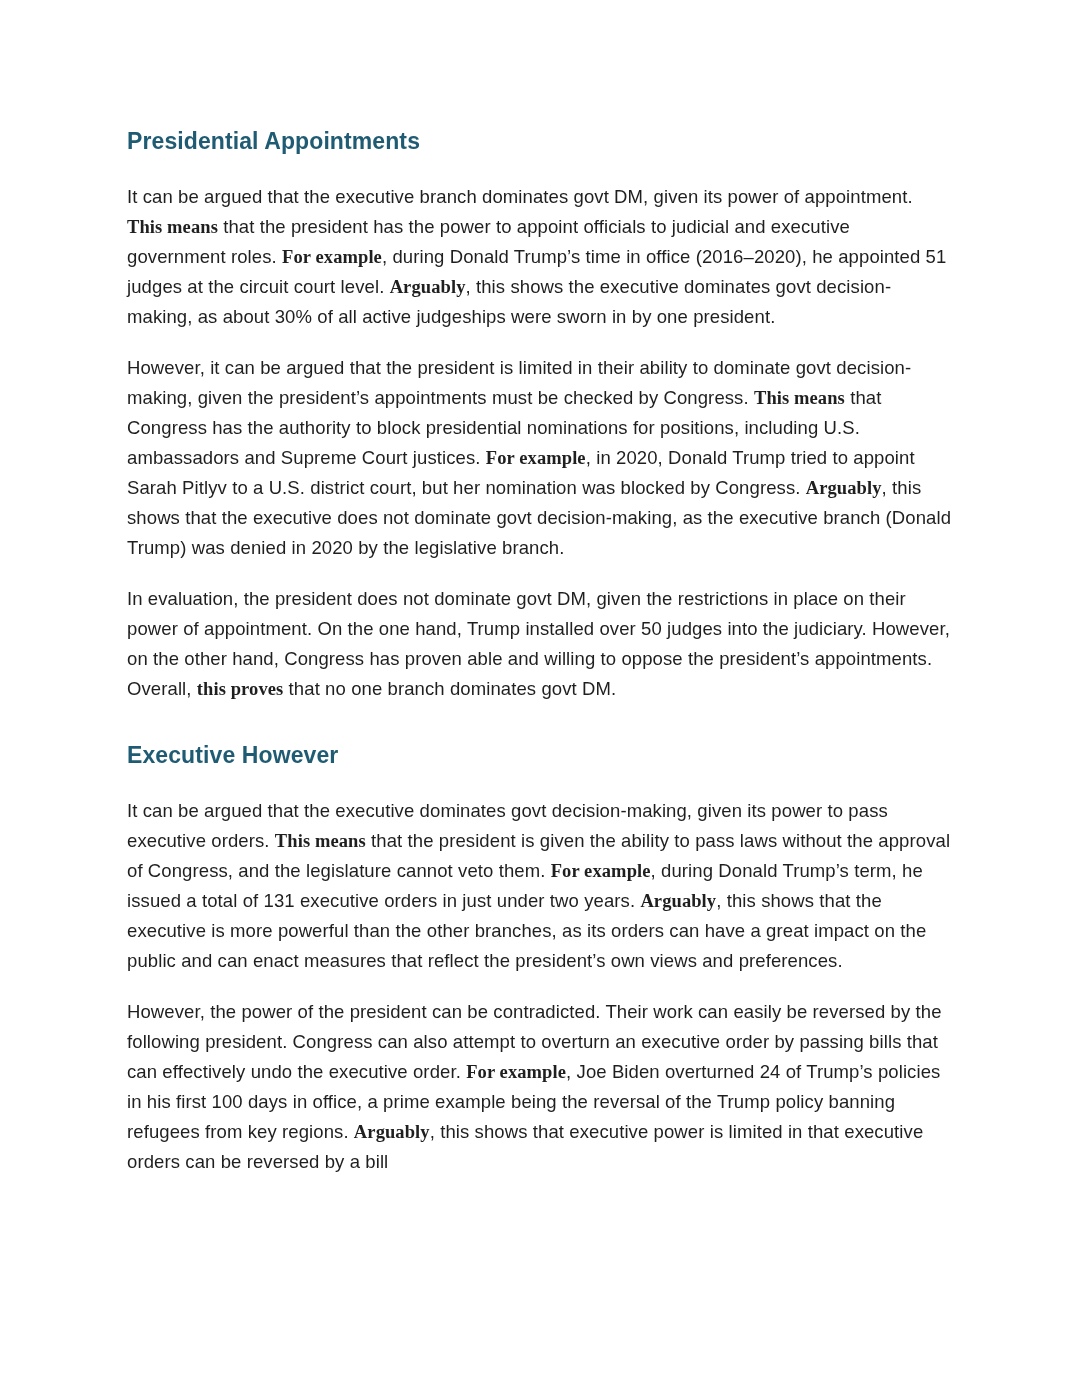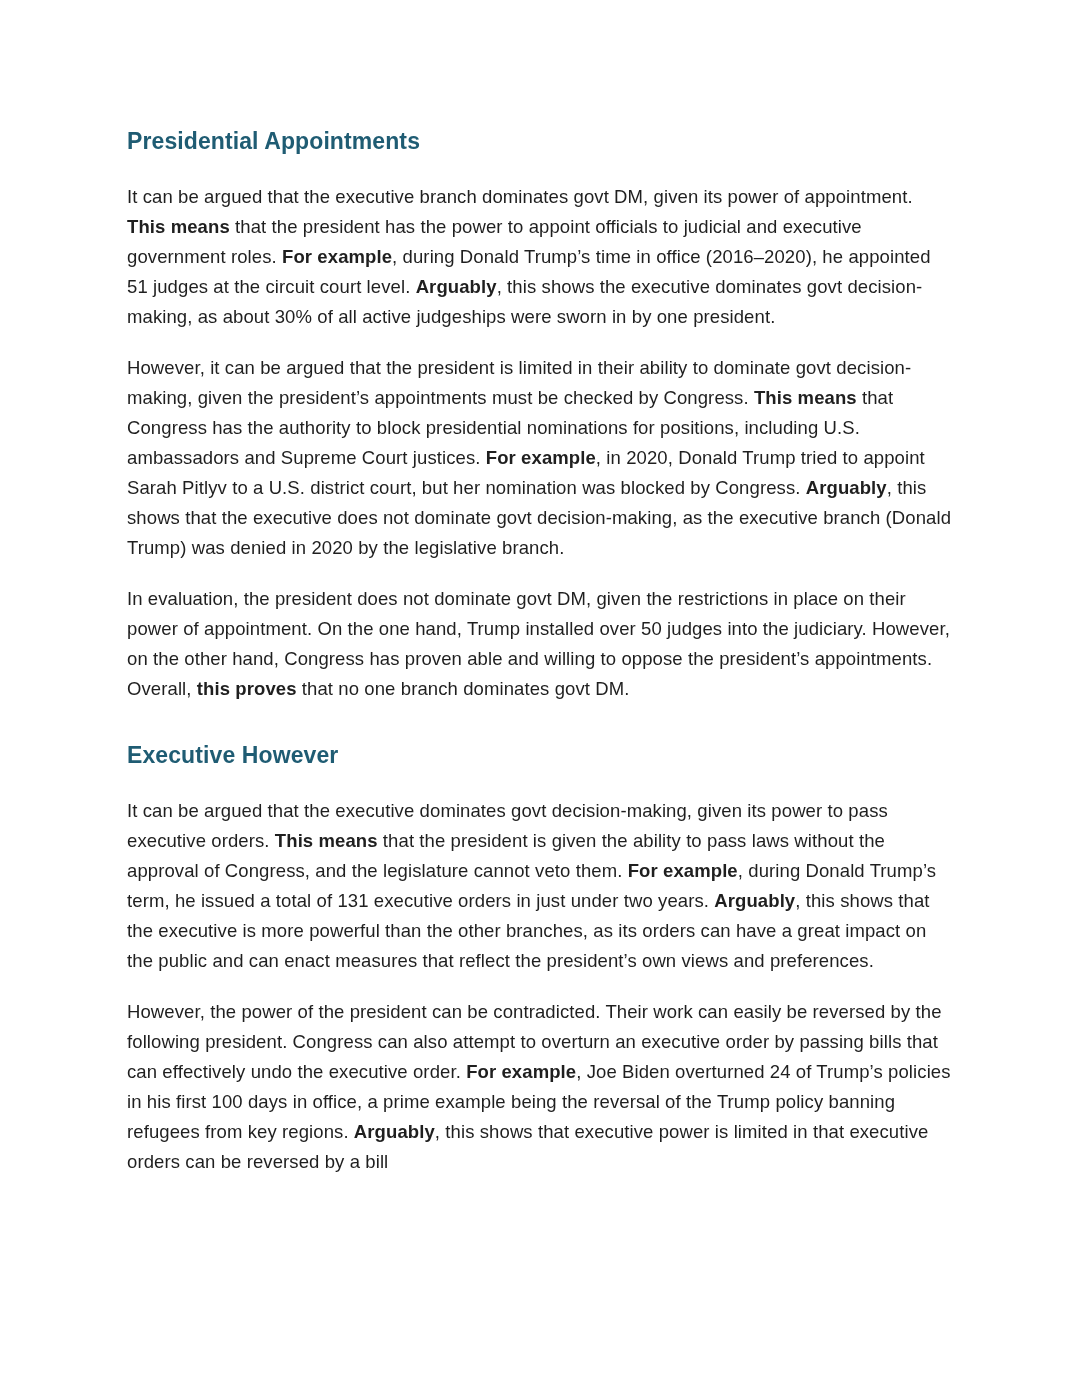--- a/index.html
+++ b/index.html
@@ -43,20 +43,21 @@
     line-height: 30px;
     letter-spacing: 0.1px;
     margin: 21px 0 0 0;
     text-align: left;
   }
   #doc h2 + p {
     margin-top: 0;
   }
   #doc strong {
     font-weight: 700;
+    font-family: Liberation Serif, serif;
   }
 </style>
 </head>
 <body>
 
 <div class="page">
   <div id="doc">
       <h2>Presidential Appointments</h2>
       <p><span>It can be argued that the executive branch dominates govt DM, given its power of appointment. </span><strong>This means</strong><span> that the president has the power to appoint officials to judicial and executive government roles. </span><strong>For example</strong><span>, during Donald Trump’s time in office (2016–2020), he appointed 51 judges at the circuit court level. </span><strong>Arguably</strong><span>, this shows the executive dominates govt decision-making, as about 30% of all active judgeships were sworn in by one president.</span></p>
       <p><span>However, it can be argued that the president is limited in their ability to dominate govt decision-making, given the president’s appointments must be checked by Congress. </span><strong>This means</strong><span> that Congress has the authority to block presidential nominations for positions, including U.S. ambassadors and Supreme Court justices. </span><strong>For example</strong><span>, in 2020, Donald Trump tried to appoint Sarah Pitlyv to a U.S. district court, but her nomination was blocked by Congress. </span><strong>Arguably</strong><span>, this shows that the executive does not dominate govt decision-making, as the executive branch (Donald Trump) was denied in 2020 by the legislative branch.</span></p>

